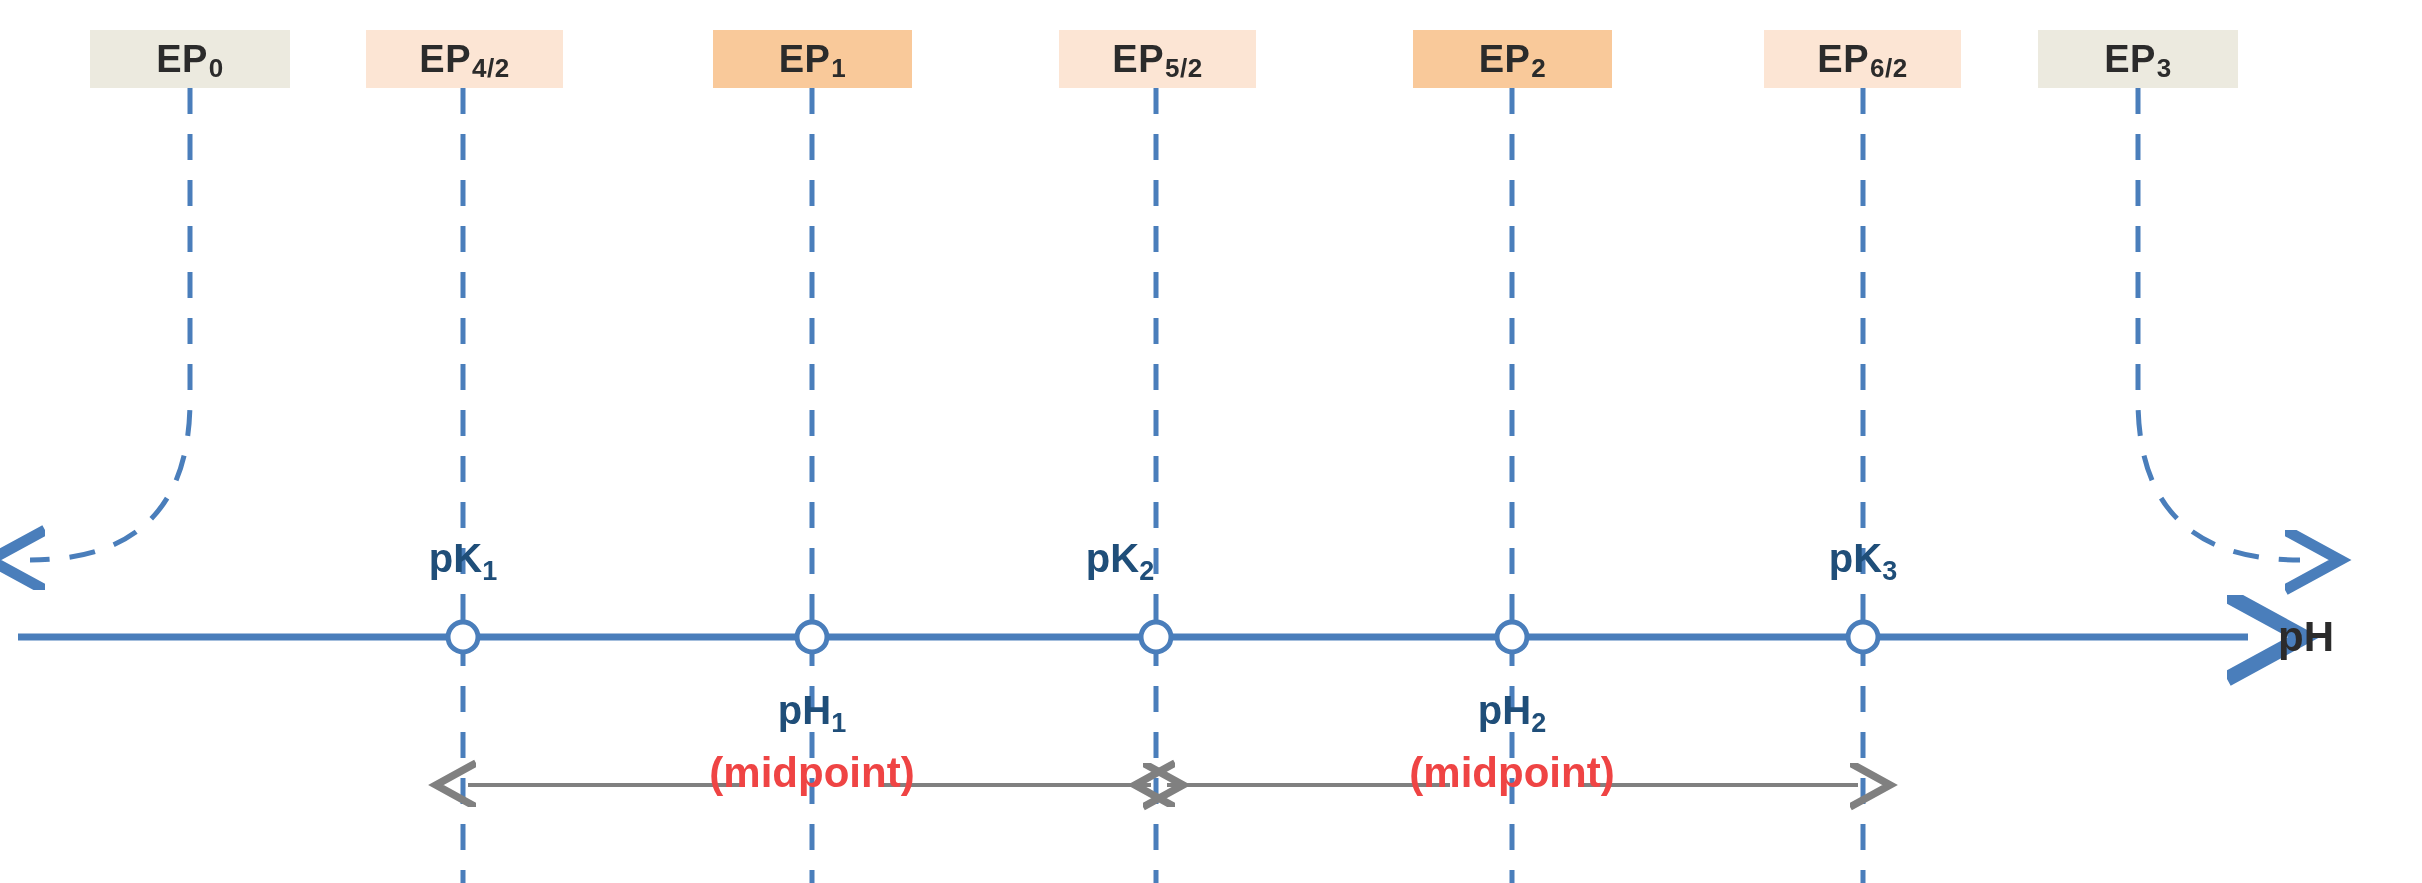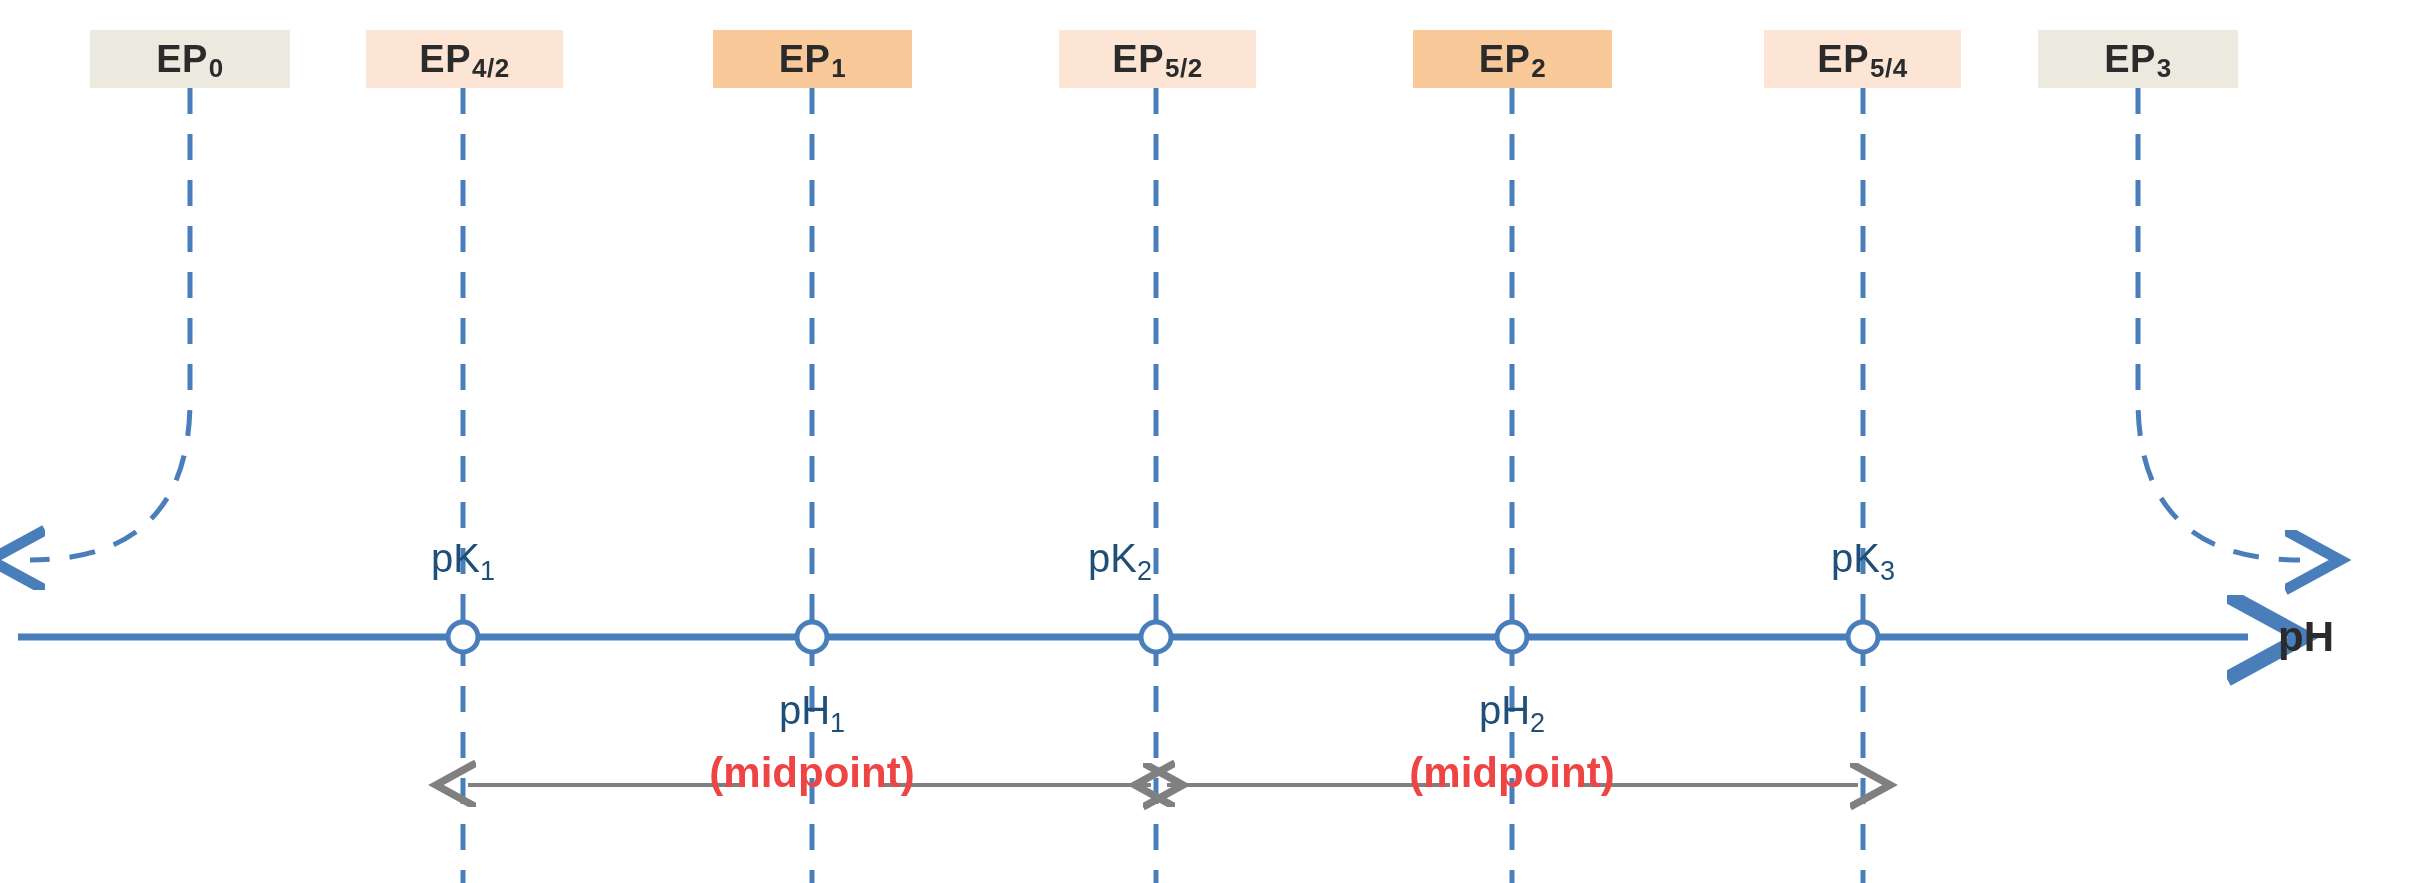--- a/index.html
+++ b/index.html
@@ -29,21 +29,21 @@
     vertical-align:baseline;
     position:relative;top:9px;
     font-weight:bold;
     margin-left:1px;
   }
 
   
   .lbl{
     position:absolute;
     white-space:nowrap;
-    font-weight:normal;
+    font-weight:bold;
     line-height:1;
   }
   .pk{
     font-size:40px;color:#1f4e79;
     transform:translateX(-50%);
   }
   .pk .sub{font-size:27px;position:relative;top:8px;}
 
   .ph{
     font-size:40px;color:#1f4e79;
@@ -137,21 +137,21 @@
       <span class="sub">5/2</span>
   </div>
 
   <div class="ep-box" style="left:1413px;top:30px;width:199px;background:#f9c99a;">
     <span>EP</span>
       <span class="sub">2</span>
   </div>
 
   <div class="ep-box" style="left:1764px;top:30px;width:197px;background:#fce5d4;">
     <span>EP</span>
-      <span class="sub">5/4</span>
+      <span class="sub">6/2</span>
   </div>
 
   <div class="ep-box" style="left:2038px;top:30px;width:200px;background:#eceadf;">
     <span>EP</span>
       <span class="sub">3</span>
   </div>
 
   <div class="lbl pk" style="left:463px;top:538px;">
     <span>pK</span><span class="sub">1</span>
   </div>

